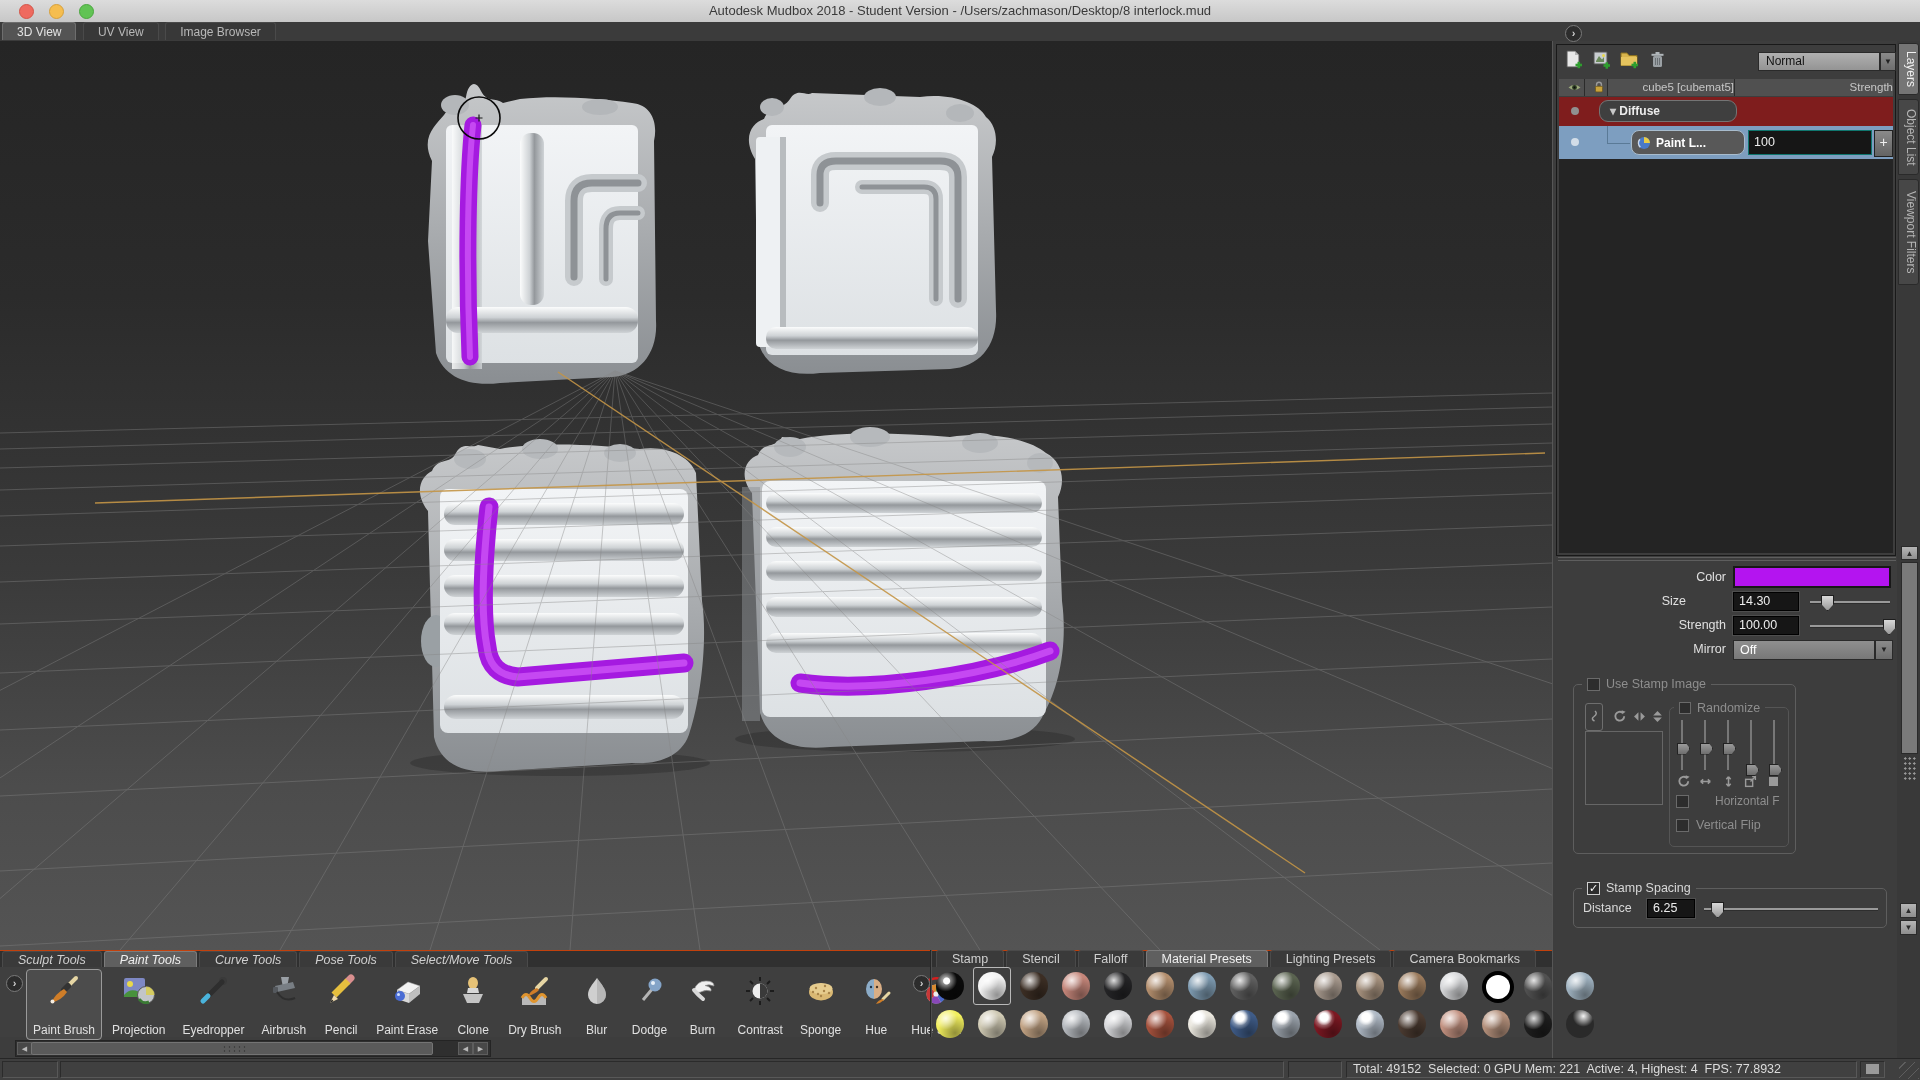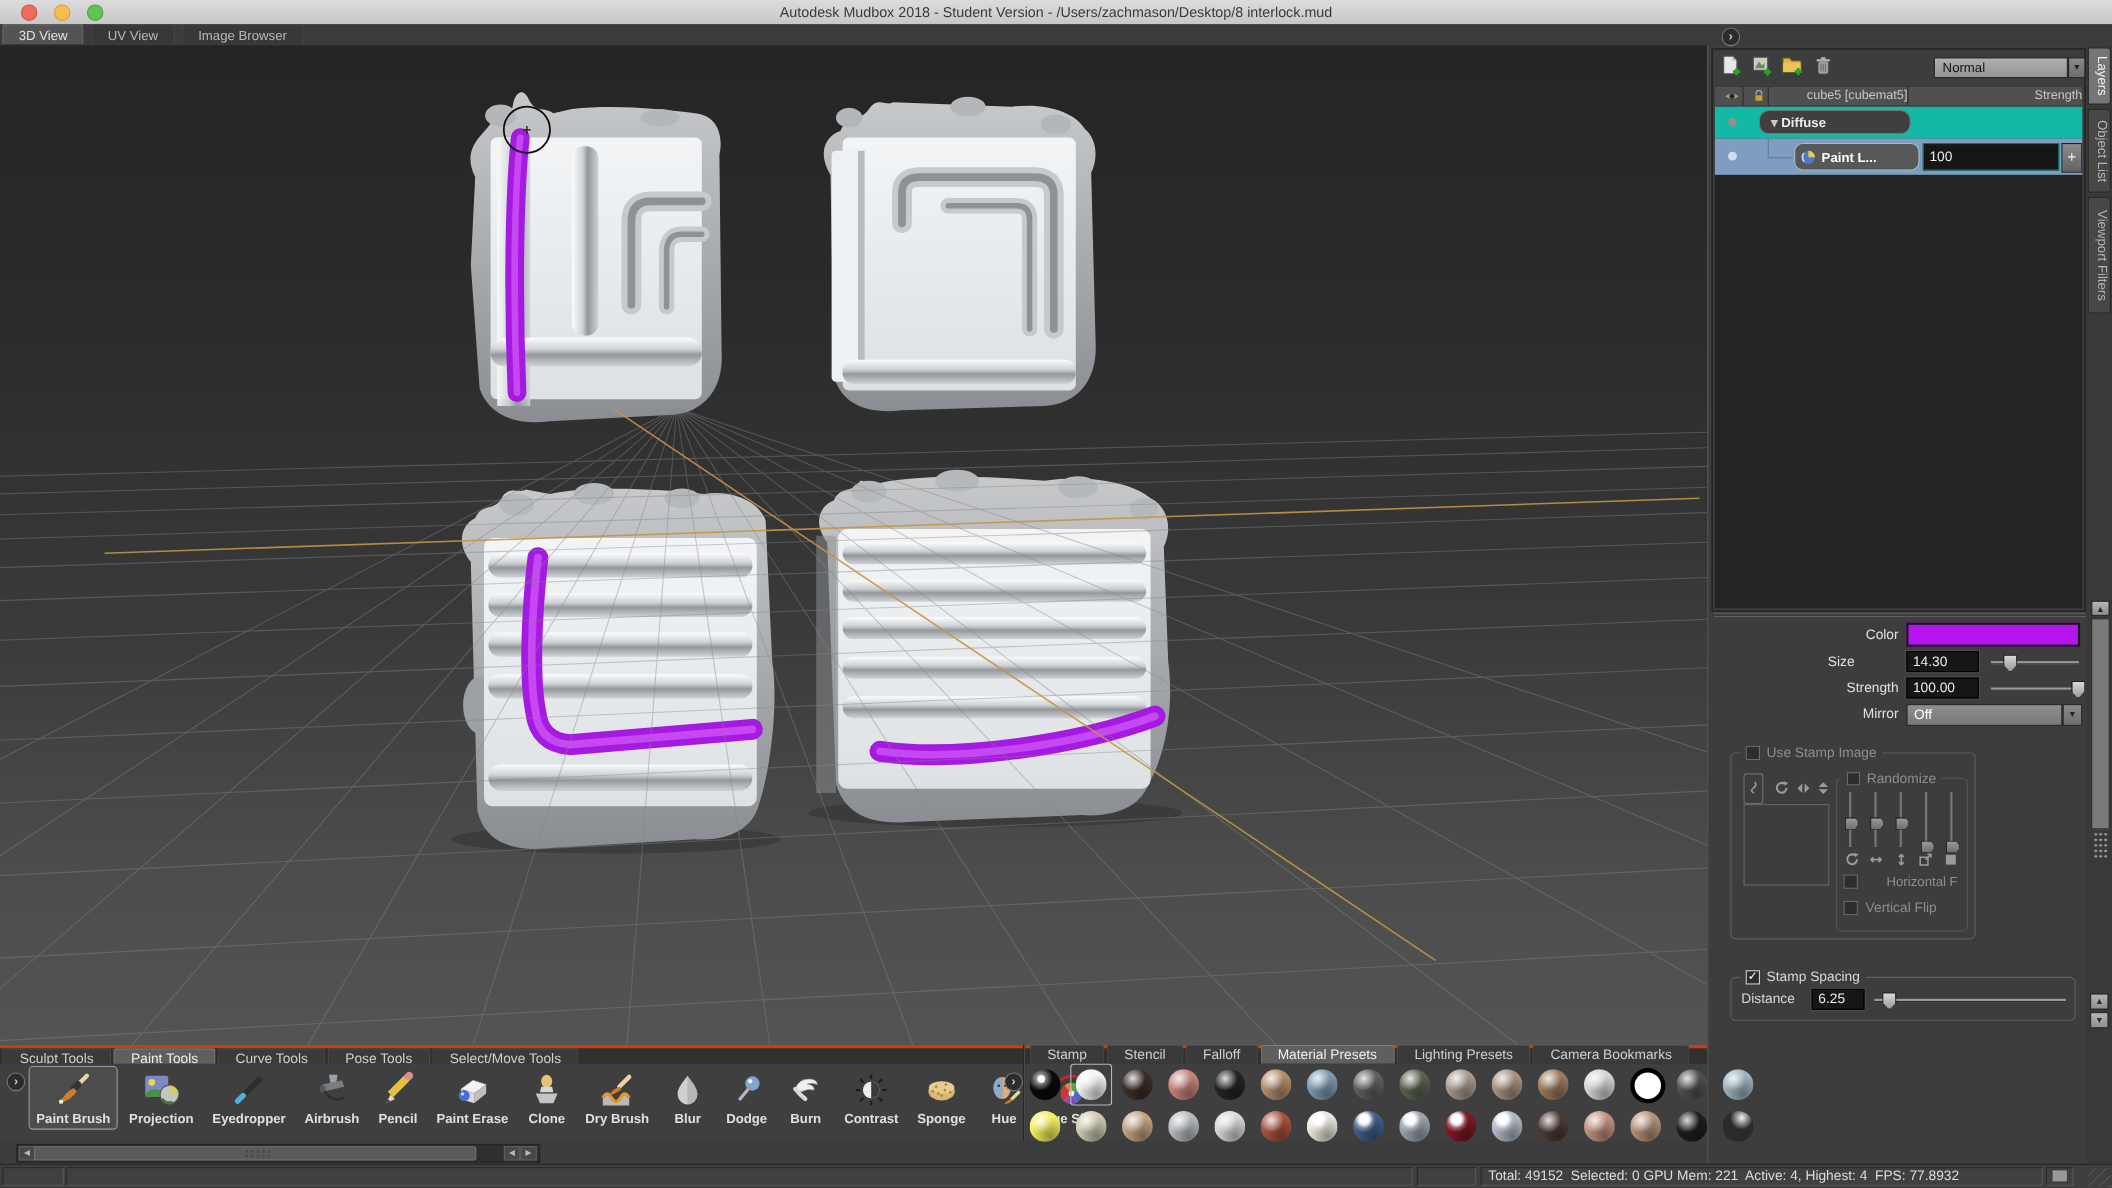--- a/index.html
+++ b/index.html
@@ -74,30 +74,30 @@
     font-size:14px;line-height:22px;text-align:center;}
   .scrollv{background:#4a4a4a;border:1px solid #2a2a2a;box-sizing:border-box;}
   .scrollbtn{background:linear-gradient(#b5b5b5,#8e8e8e);border:1px solid #2a2a2a;
     color:#2a2a2a;font-size:8px;line-height:13px;text-align:center;box-sizing:border-box;}
   .dis{color:#8e8e8e;}
   .minislider{position:absolute;width:2px;background:#777;}
   .minihandle{position:absolute;width:11px;height:10px;margin-left:-5px;
     background:linear-gradient(#9a9a9a,#6e6e6e);border:1px solid #222;
     clip-path:polygon(0 0,65% 0,100% 50%,65% 100%,0 100%);}
   
-  .toolbar-row{left:0;top:950px;width:1552px;height:17px;background:#303030;border-top:3px solid #c2410c;}
+  .toolbar-row{left:0;top:950px;width:1552px;height:17px;background:#303030;border-top:1px solid #c2410c;font-style:italic;}
   .ttab{display:inline-block;height:17px;line-height:17px;padding:0 15px;font-size:12.5px;
     color:#cfcfcf;background:#3a3a3a;border:1px solid #4a4a4a;border-bottom:none;
     border-radius:3px 3px 0 0;margin-left:2px;vertical-align:top;box-sizing:border-box;}
   .ttab.active{background:#5f5f5f;color:#efefef;border-color:#7c7c7c;}
   .tray{left:0;top:967px;width:1552px;height:70px;background:#3f3f3f;}
   .traydiv{left:930px;top:950px;width:1px;height:87px;background:#272727;border-right:1px solid #4e4e4e;}
   .tools{position:absolute;left:26px;top:2px;display:flex;align-items:flex-end;gap:3px;}
-  .tool{display:flex;flex-direction:column;align-items:center;gap:1px;padding:3px 6px 2px;
-    border:1px solid transparent;border-radius:4px;font-weight:bold;}
+  .tool{display:flex;flex-direction:column;align-items:center;gap:14px;padding:3px 6px 2px;
+    border:1px solid transparent;border-radius:4px;}
   .tool.selected{background:#4c4c4c;border-color:#9a9a9a;}
   .tool svg{width:36px;height:36px;}
   .tool span{font-size:12px;color:#e0e0e0;white-space:nowrap;}
   .hscroll{left:15px;top:1040px;width:474px;height:15px;background:#2f2f2f;border:1px solid #242424;}
   .hthumb{position:absolute;left:12px;top:1px;width:400px;height:11px;background:#5a5a5a;
     border:1px solid #747474;border-radius:2px;}
   .hgrip{position:absolute;left:190px;top:2px;width:26px;height:8px;
     background:radial-gradient(#404040 1px,transparent 1.2px);background-size:5px 4px;}
   .harrow{position:absolute;top:1px;width:13px;height:11px;background:#484848;border:1px solid #5e5e5e;
     color:#b8b8b8;font-size:7px;line-height:11px;text-align:center;}
@@ -488,21 +488,21 @@
         </div>
       <div style="width:22px;display:flex;justify-content:center;">
           <svg width="14" height="14" style="margin-top:1px;">
             <use href="#i-lock"></use>
           </svg>
         </div>
       <div style="width:126px;">cube5 [cubemat5]</div>
       <div style="flex:1;">Strength</div>
     </div>
 
-    <div class="abs" style="left:2px;top:52px;width:334px;height:29px;background:#14b8a6;">
+    <div class="abs" style="left:2px;top:52px;width:334px;height:29px;background:#7f1d1d;">
       <div class="abs lrow-dot" style="left:12px;top:10px;"></div>
       <div class="abs grouplbl" style="left:40px;top:3px;width:138px;"><span style="color:#c8c8c8;">▾ </span><span>Diffuse</span></div>
     </div>
 
     <div class="abs" style="left:2px;top:81px;width:334px;height:33px;background:#7d9ec0;">
       <div class="abs lrow-dot" style="left:12px;top:12px;background:#d2dde8;"></div>
       <div class="abs" style="left:48px;top:0;width:22px;height:17px;border-left:1px solid #5a7a96;border-bottom:1px solid #5a7a96;"></div>
       <div class="abs chip" style="left:72px;top:4px;width:114px;height:25px;">
         <svg width="16" height="16">
             <use href="#i-sphere"></use>

